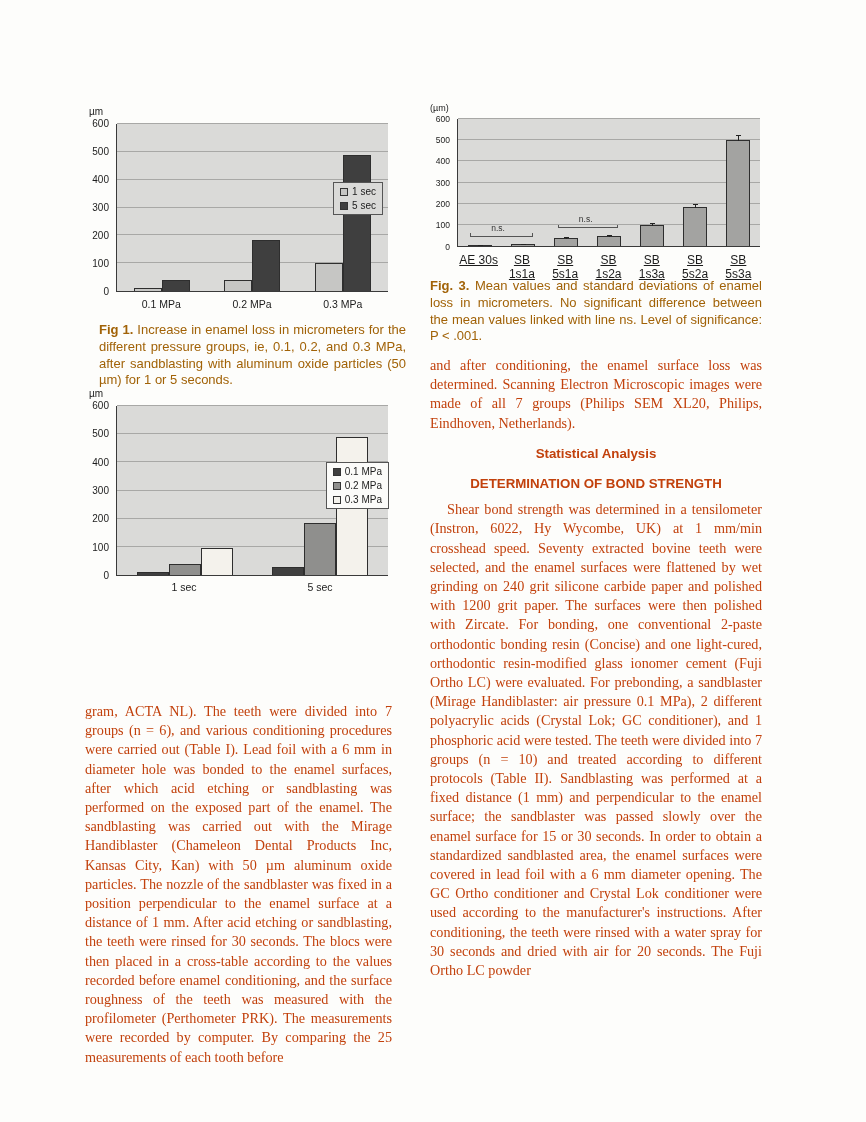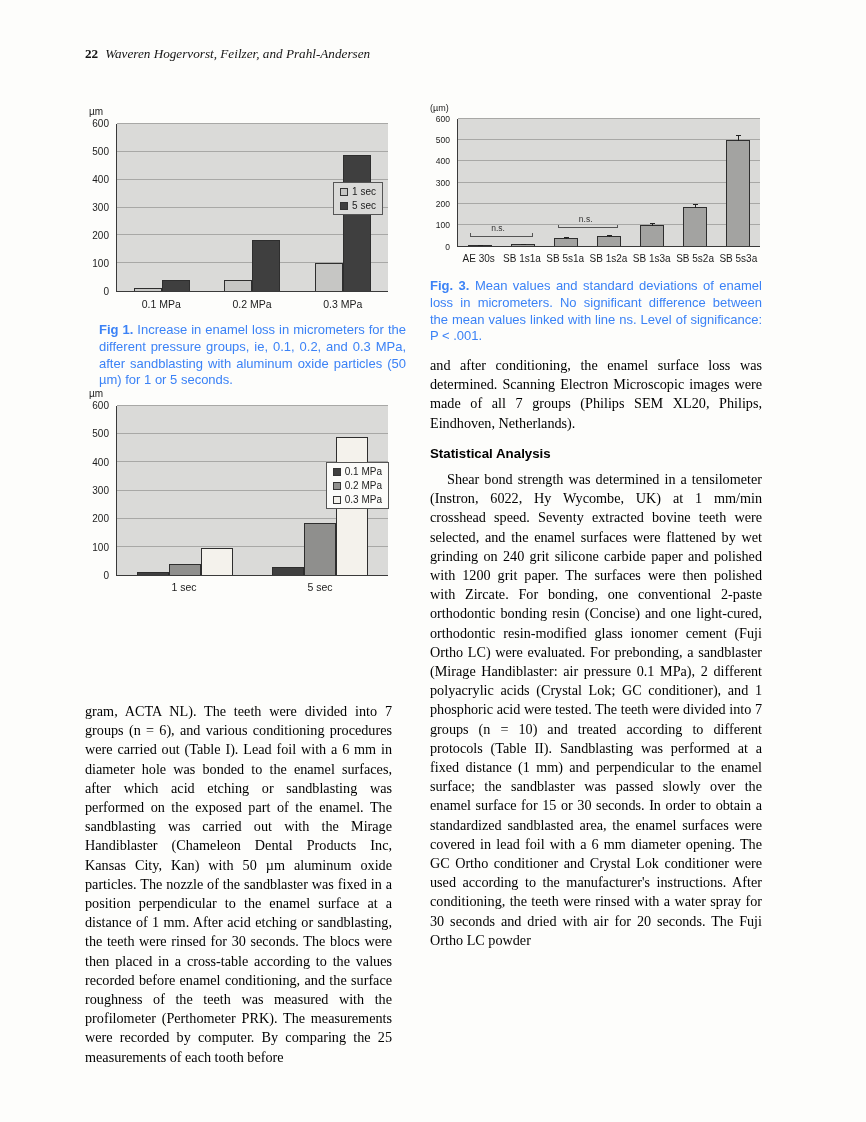--- a/index.html
+++ b/index.html
@@ -52,55 +52,52 @@
   .chart-fig2 .xlabels { left:31px; top:193px; width:272px; font-size:10.5px; }
   .chart-fig2 .bar { width:32px; }
   .chart-fig2 .legend { right:2px; top:74px; background:#fbfbf9; }
 
   
   .chart-fig3 { left:430px; top:103px; width:332px; height:170px; }
   .chart-fig3 .unit { left:0; top:0; font-size:9px; }
   .chart-fig3 .plot { left:27px; top:16px; width:303px; height:128px; }
   .chart-fig3 .yaxis { left:0; top:16px; width:25px; height:128px; }
   .chart-fig3 .ytick { font-size:8.5px; }
-  .chart-fig3 .xlabels { left:27px; top:150px; width:303px; font-size:10px; }
+  .chart-fig3 .xlabels { left:27px; top:150px; width:303px; font-size:12px;text-decoration:underline; }
   .chart-fig3 .bar { width:24px; }
   .ns-text { position:absolute; font-size:8.5px; color:#333; }
   .ns-line { position:absolute; height:1px; background:#555; }
   .ns-line::before, .ns-line::after { content:""; position:absolute; bottom:0; width:1px; height:4px; background:#555; }
   .ns-line::before { left:0; } .ns-line::after { right:0; }
   .ns-line-1 { left:4%; width:21%; bottom:7%; }
   .ns-text-1 { left:11%; bottom:10%; }
   .ns-line-2 { left:33%; width:20%; bottom:14%; }
   .ns-text-2 { left:40%; bottom:17%; }
 
   
-  .caption { position:absolute; font-family:"Liberation Sans", sans-serif; font-size:13px; line-height:16.8px; text-align:justify; color:#3b82f6; }
+  .caption { position:absolute; font-family:"Liberation Sans", sans-serif; font-size:13px; line-height:16.8px; text-align:justify; color:#a16207; }
   .caption-fig1 { left:99px; top:322px; width:307px; }
   .caption-fig2 { left:85px; top:608px; width:307px; }
   .caption-fig3 { left:430px; top:278px; width:332px; }
   .cap-label { font-weight:bold; }
 
   
-  .column { position:absolute; font-size:14.2px; line-height:19.2px; text-align:justify; color:#000000; }
+  .column { position:absolute; font-size:14.2px; line-height:19.2px; text-align:justify; color:#c2410c; }
   .column-left { left:85px; top:702px; width:307px; }
   .column-right { left:430px; top:356px; width:332px; }
   .column p { margin:0; }
   .column p.indent { text-indent:17px; }
-  .subheading { font-family:"Liberation Sans", sans-serif; font-weight:bold; font-size:13.3px; margin:11px 0 7px; text-align:left; }
+  .subheading { font-family:"Liberation Sans", sans-serif; font-weight:bold; font-size:13.3px; margin:11px 0 7px; text-align:center; }
 </style>
 </head>
 <body>
 
 <div class="page">
 
   <div class="page-header">
-    <div class="header-left">
-      <span class="page-number">22</span><span class="running-authors">Waveren Hogervorst, Feilzer, and Prahl-Andersen</span>
-    </div>
   </div>
 
   <div class="chart chart-fig1">
     <div class="unit">µm</div>
     <div class="yaxis">
         <div class="ytick" style="bottom: 0%;">0</div>
         <div class="ytick" style="bottom: 16.6667%;">100</div>
         <div class="ytick" style="bottom: 33.3333%;">200</div>
         <div class="ytick" style="bottom: 50%;">300</div>
         <div class="ytick" style="bottom: 66.6667%;">400</div>
@@ -276,16 +273,17 @@
       </div>
   </div>
 
   <div class="column column-left">
     <p>gram, ACTA NL). The teeth were divided into 7 groups (n = 6), and various conditioning procedures were carried out (Table I). Lead foil with a 6 mm in diameter hole was bonded to the enamel surfaces, after which acid etching or sandblasting was performed on the exposed part of the enamel. The sandblasting was carried out with the Mirage Handiblaster (Chameleon Dental Products Inc, Kansas City, Kan) with 50 µm aluminum oxide particles. The nozzle of the sandblaster was fixed in a position perpendicular to the enamel surface at a distance of 1 mm. After acid etching or sandblasting, the teeth were rinsed for 30 seconds. The blocs were then placed in a cross-table according to the values recorded before enamel conditioning, and the surface roughness of the teeth was measured with the profilometer (Perthometer PRK). The measurements were recorded by computer. By comparing the 25 measurements of each tooth before</p>
   </div>
 
   <div class="column column-right">
     <p>and after conditioning, the enamel surface loss was determined. Scanning Electron Microscopic images were made of all 7 groups (Philips SEM XL20, Philips, Eindhoven, Netherlands).</p>
     <div class="subheading">Statistical Analysis</div>
+    <div class="subheading">DETERMINATION OF BOND STRENGTH</div>
     <p class="indent">Shear bond strength was determined in a tensilometer (Instron, 6022, Hy Wycombe, UK) at 1 mm/min crosshead speed. Seventy extracted bovine teeth were selected, and the enamel surfaces were flattened by wet grinding on 240 grit silicone carbide paper and polished with 1200 grit paper. The surfaces were then polished with Zircate. For bonding, one conventional 2-paste orthodontic bonding resin (Concise) and one light-cured, orthodontic resin-modified glass ionomer cement (Fuji Ortho LC) were evaluated. For prebonding, a sandblaster (Mirage Handiblaster: air pressure 0.1 MPa), 2 different polyacrylic acids (Crystal Lok; GC conditioner), and 1 phosphoric acid were tested. The teeth were divided into 7 groups (n = 10) and treated according to different protocols (Table II). Sandblasting was performed at a fixed distance (1 mm) and perpendicular to the enamel surface; the sandblaster was passed slowly over the enamel surface for 15 or 30 seconds. In order to obtain a standardized sandblasted area, the enamel surfaces were covered in lead foil with a 6 mm diameter opening. The GC Ortho conditioner and Crystal Lok conditioner were used according to the manufacturer's instructions. After conditioning, the teeth were rinsed with a water spray for 30 seconds and dried with air for 20 seconds. The Fuji Ortho LC powder</p>
   </div>
 
 </div>
 
 </body></html>

